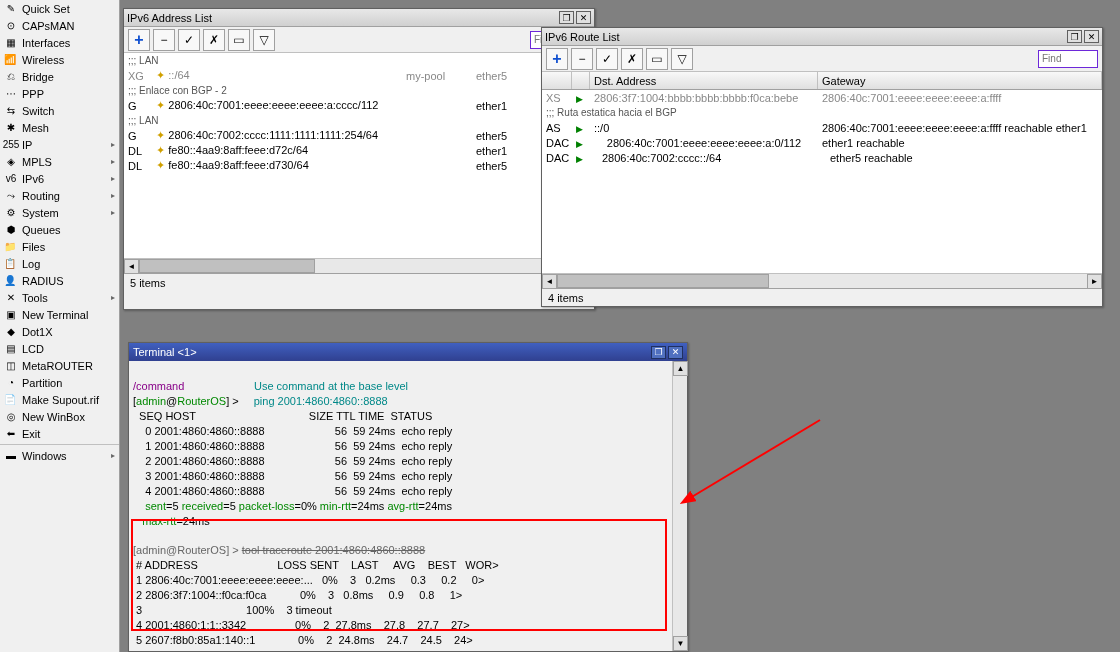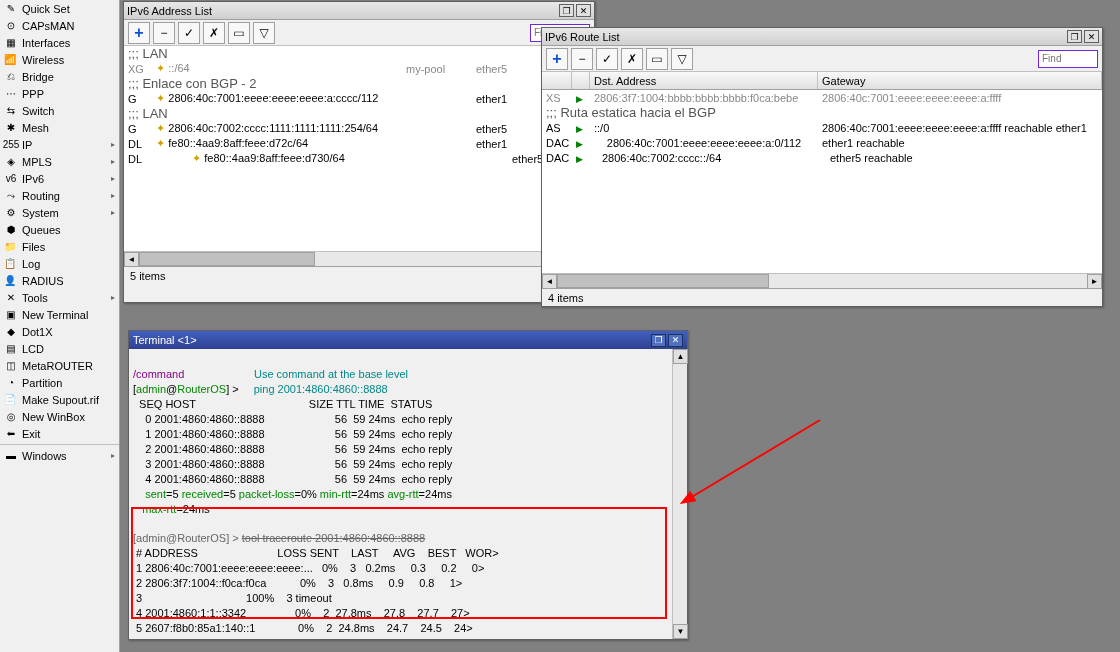--- a/index.html
+++ b/index.html
@@ -18,28 +18,28 @@
 .toolbar { height:26px; display:flex; align-items:center; padding:2px 4px; gap:3px; border-bottom:1px solid #c0c0c0; }
 .tool-btn { width:22px; height:22px; border:1px solid #a0a0a0; background:#f8f8f8; display:inline-flex; align-items:center; justify-content:center; cursor:pointer; font-size:12px; }
 .tool-btn.blue { color:#1050d0; font-weight:bold; font-size:16px; }
 .find-box { margin-left:auto; width:60px; height:18px; border:1px solid #6d28d9; padding:0 3px; font-size:10px; color:#888; }
 
 .table-hdr { height:18px; background:linear-gradient(#f8f8f8,#e0e0e0); display:flex; border-bottom:1px solid #a0a0a0; }
 .table-hdr-cell { border-right:1px solid #c0c0c0; padding:2px 4px; display:flex; align-items:center; white-space:nowrap; overflow:hidden; }
 .table-body { overflow:hidden; background:#fff; }
 .table-row { display:flex; height:15px; align-items:center; }
 .table-cell { padding:0 4px; white-space:nowrap; overflow:hidden; }
-.comment-row { color:#555; padding:0 4px; font-size:13px; display:flex; align-items:center; height:15px; background:#fff; }
+.comment-row { color:#555; padding:0 4px; font-size:10px; display:flex; align-items:center; height:15px; background:#fff; }
 .statusbar { height:18px; border-top:1px solid #a0a0a0; display:flex; align-items:center; padding:2px 6px; background:#f0f0f0; }
 .hscroll { height:15px; background:#f0f0f0; border-top:1px solid #c0c0c0; display:flex; }
 .hscroll-track { flex:1; background:#e8e8e8; }
 .hscroll-thumb { width:40%; height:100%; background:#c0c0c0; border:1px solid #a0a0a0; }
 .hscroll-btn { width:15px; height:15px; background:#e0e0e0; border:1px solid #a0a0a0; display:flex; align-items:center; justify-content:center; font-size:8px; }
 
-.term { position:absolute; background:#14532d; border:1px solid #606060; box-shadow:1px 1px 2px rgba(0,0,0,0.3); }
+.term { position:absolute; background:#14532d; border:1px solid #606060; box-shadow:1px 1px 2px rgba(0,0,0,0.3);margin-top:12px; }
 .term-title { height:18px; background:linear-gradient(#4060c0,#304090); color:#fff; display:flex; align-items:center; padding:0 4px; }
 .term-title-text { flex:1; }
 .term-title-btn { width:15px; height:13px; border:1px solid #203060; background:#5070c0; display:inline-flex; align-items:center; justify-content:center; margin-left:2px; font-size:9px; cursor:pointer; }
 .term-body { background:#f0f0f0; padding:4px; font-family:'Courier New',monospace; font-size:12px; line-height:14px; white-space:pre; color:#000; overflow:hidden; position:relative; }
 .term-green { color:#008800; }
 .term-purple { color:#880088; }
 .term-teal { color:#008888;padding-left:12px; }
 .term-gray { color:#666; }
 .redbox { border:2px solid #ff0000; position:absolute; }
 .arrow { position:absolute; }
@@ -163,21 +163,21 @@
       <span>Exit</span>
     </div>
     <div class="sidebar-sep"></div>
     <div class="sidebar-item">
       <span class="sidebar-icon">▬</span>
       <span>Windows</span>
       <span class="sidebar-arrow">▸</span>
     </div>
   </div>
 
-<div class="window" style="left:123px; top:1px; width:472px; height:302px;">
+<div class="window" style="left:123px; top:8px; width:472px; height:302px;">
   <div class="titlebar">
     <span class="titlebar-text">IPv6 Address List</span>
     <span class="titlebar-btn">❐</span>
     <span class="titlebar-btn">✕</span>
   </div>
   <div class="toolbar">
     <span class="tool-btn blue">+</span>
     <span class="tool-btn">−</span>
     <span class="tool-btn">✓</span>
     <span class="tool-btn">✗</span>
@@ -208,21 +208,21 @@
         <div class="table-cell" style="width:50px;">ether5</div>
       </div>
       <div class="table-row">
         <div class="table-cell" style="width:28px;">DL</div>
         <div class="table-cell" style="width:250px;"><span class="flag-y">✦</span> fe80::4aa9:8aff:feee:d72c/64</div>
         <div class="table-cell" style="width:70px;"></div>
         <div class="table-cell" style="width:50px;">ether1</div>
       </div>
       <div class="table-row">
         <div class="table-cell" style="width:28px;">DL</div>
-        <div class="table-cell" style="width:250px;margin-left:36px;"><span class="flag-y">✦</span> fe80::4aa9:8aff:feee:d730/64</div>
+        <div class="table-cell" style="width:250px;"><span class="flag-y">✦</span> fe80::4aa9:8aff:feee:d730/64</div>
         <div class="table-cell" style="width:70px;"></div>
         <div class="table-cell" style="width:50px;">ether5</div>
       </div>
     </div>
   <div class="hscroll">
     <div class="hscroll-btn">◄</div>
     <div class="hscroll-track">
         <div class="hscroll-thumb"></div>
       </div>
     <div class="hscroll-btn">►</div>

